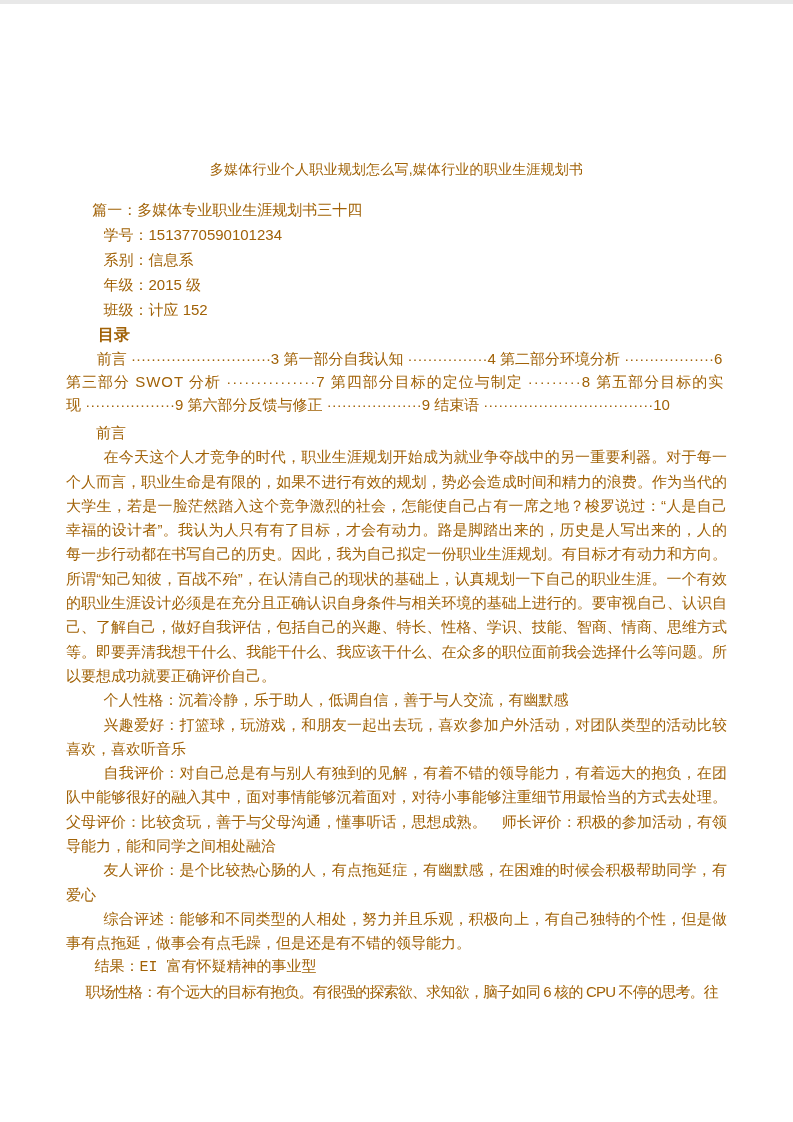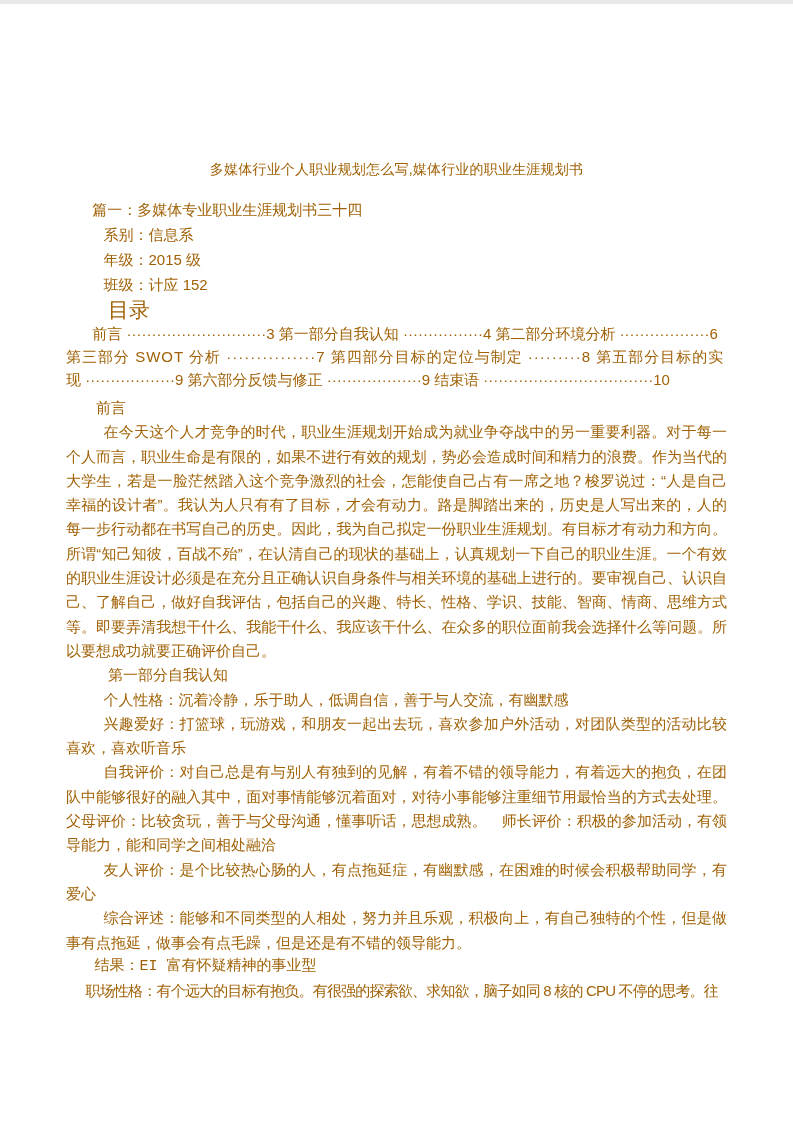--- a/index.html
+++ b/index.html
@@ -15,56 +15,56 @@
     overflow:hidden;
   }
   .title {
     font-size:14px;
     line-height:24px;
     text-align:center;
     letter-spacing:0.2px;
   }
   .hd { font-size:15px; line-height:25px; }
   .hd-first { margin-top:16px; }
-  .toc-head { font-size:21px; line-height:24px; text-indent:2em; margin-top:1px; }
+  .toc-head { font-size:16px; line-height:24px; text-indent:2em; margin-top:1px;font-weight:bold; }
   .toc-line { font-size:15px; line-height:23px; white-space:nowrap; }
-  .toc1 { text-indent:1.75em; }
+  .toc1 { text-indent:1.75em;text-align:center; }
   .toc2 { letter-spacing:1px; }
   .bt { font-size:15px; line-height:24.3px; text-align:justify; }
   .preface-gap { margin-top:5px; }
   .ind-13 { text-indent:1.3em; }
   .ind-175 { text-indent:1.75em; }
   .ind-19 { text-indent:1.9em;font-family:Liberation Mono, monospace; }
   .ind-2  { text-indent:2em; }
   .ind-25 { text-indent:2.5em; }
   .ind-28 { text-indent:2.8em; }
   .tight { letter-spacing:-0.8px; }
 </style>
 </head>
 <body>
 
 <div class="page">
 
   <div class="title">多媒体行业个人职业规划怎么写,媒体行业的职业生涯规划书</div>
 
   <div class="hd hd-first ind-175">篇一：多媒体专业职业生涯规划书三十四</div>
+  <div class="hd ind-25">学号：1513770590101234</div>
   <div class="hd ind-25">系别：信息系</div>
   <div class="hd ind-25">年级：2015 级</div>
   <div class="hd ind-25">班级：计应 152</div>
 
   <div class="toc-head">目录</div>
   <div class="toc-line toc1">前言 ····························3 第一部分自我认知 ················4 第二部分环境分析 ··················6</div>
   <div class="toc-line toc2">第三部分 SWOT 分析 ···············7 第四部分目标的定位与制定 ·········8 第五部分目标的实</div>
   <div class="toc-line toc3">现 ··················9 第六部分反馈与修正 ···················9 结束语 ··································10</div>
 
   <div class="bt ind-2 preface-gap">前言</div>
   <div class="bt ind-25">在今天这个人才竞争的时代，职业生涯规划开始成为就业争夺战中的另一重要利器。对于每一个人而言，职业生命是有限的，如果不进行有效的规划，势必会造成时间和精力的浪费。作为当代的大学生，若是一脸茫然踏入这个竞争激烈的社会，怎能使自己占有一席之地？梭罗说过：“人是自己幸福的设计者”。我认为人只有有了目标，才会有动力。路是脚踏出来的，历史是人写出来的，人的每一步行动都在书写自己的历史。因此，我为自己拟定一份职业生涯规划。有目标才有动力和方向。所谓“知己知彼，百战不殆”，在认清自己的现状的基础上，认真规划一下自己的职业生涯。一个有效的职业生涯设计必须是在充分且正确认识自身条件与相关环境的基础上进行的。要审视自己、认识自己、了解自己，做好自我评估，包括自己的兴趣、特长、性格、学识、技能、智商、情商、思维方式等。即要弄清我想干什么、我能干什么、我应该干什么、在众多的职位面前我会选择什么等问题。所以要想成功就要正确评价自己。</div>
 
-  <div class="bt ind-28">第一部分自我认知</div>
   <div class="bt ind-25">个人性格：沉着冷静，乐于助人，低调自信，善于与人交流，有幽默感</div>
   <div class="bt ind-25">兴趣爱好：打篮球，玩游戏，和朋友一起出去玩，喜欢参加户外活动，对团队类型的活动比较喜欢，喜欢听音乐</div>
   <div class="bt ind-25">自我评价：对自己总是有与别人有独到的见解，有着不错的领导能力，有着远大的抱负，在团队中能够很好的融入其中，面对事情能够沉着面对，对待小事能够注重细节用最恰当的方式去处理。　父母评价：比较贪玩，善于与父母沟通，懂事听话，思想成熟。　师长评价：积极的参加活动，有领导能力，能和同学之间相处融洽</div>
   <div class="bt ind-25">友人评价：是个比较热心肠的人，有点拖延症，有幽默感，在困难的时候会积极帮助同学，有爱心</div>
   <div class="bt ind-25">综合评述：能够和不同类型的人相处，努力并且乐观，积极向上，有自己独特的个性，但是做事有点拖延，做事会有点毛躁，但是还是有不错的领导能力。</div>
   <div class="bt ind-19">结果：EI 富有怀疑精神的事业型</div>
-  <div class="bt ind-13 tight">职场性格：有个远大的目标有抱负。有很强的探索欲、求知欲，脑子如同 8 核的 CPU 不停的思考。往</div>
+  <div class="bt ind-13 tight">职场性格：有个远大的目标有抱负。有很强的探索欲、求知欲，脑子如同 6 核的 CPU 不停的思考。往</div>
 
 </div>
 
 </body></html>

